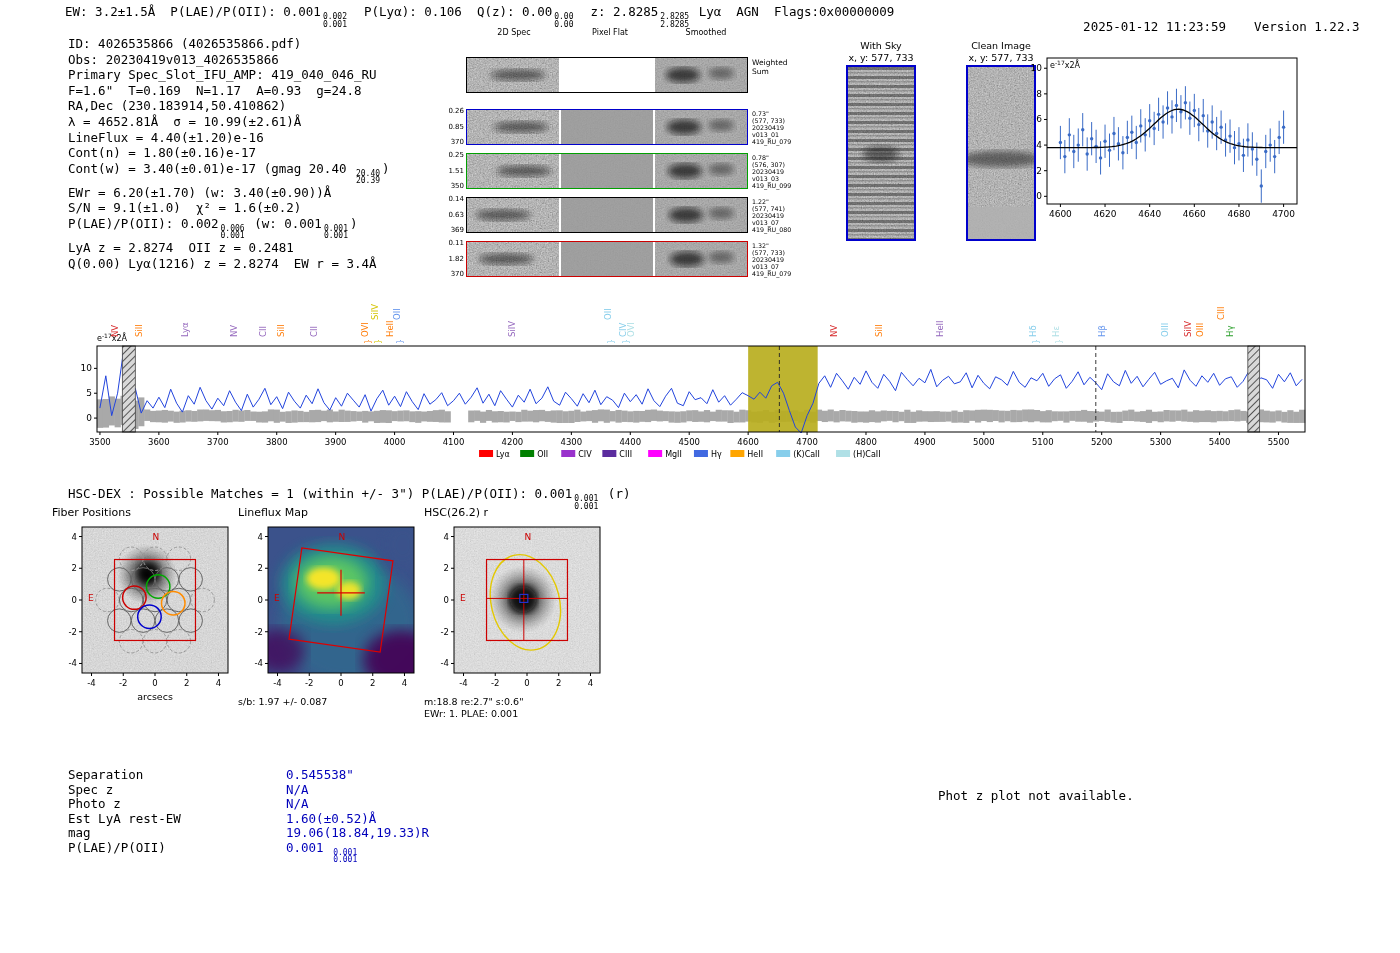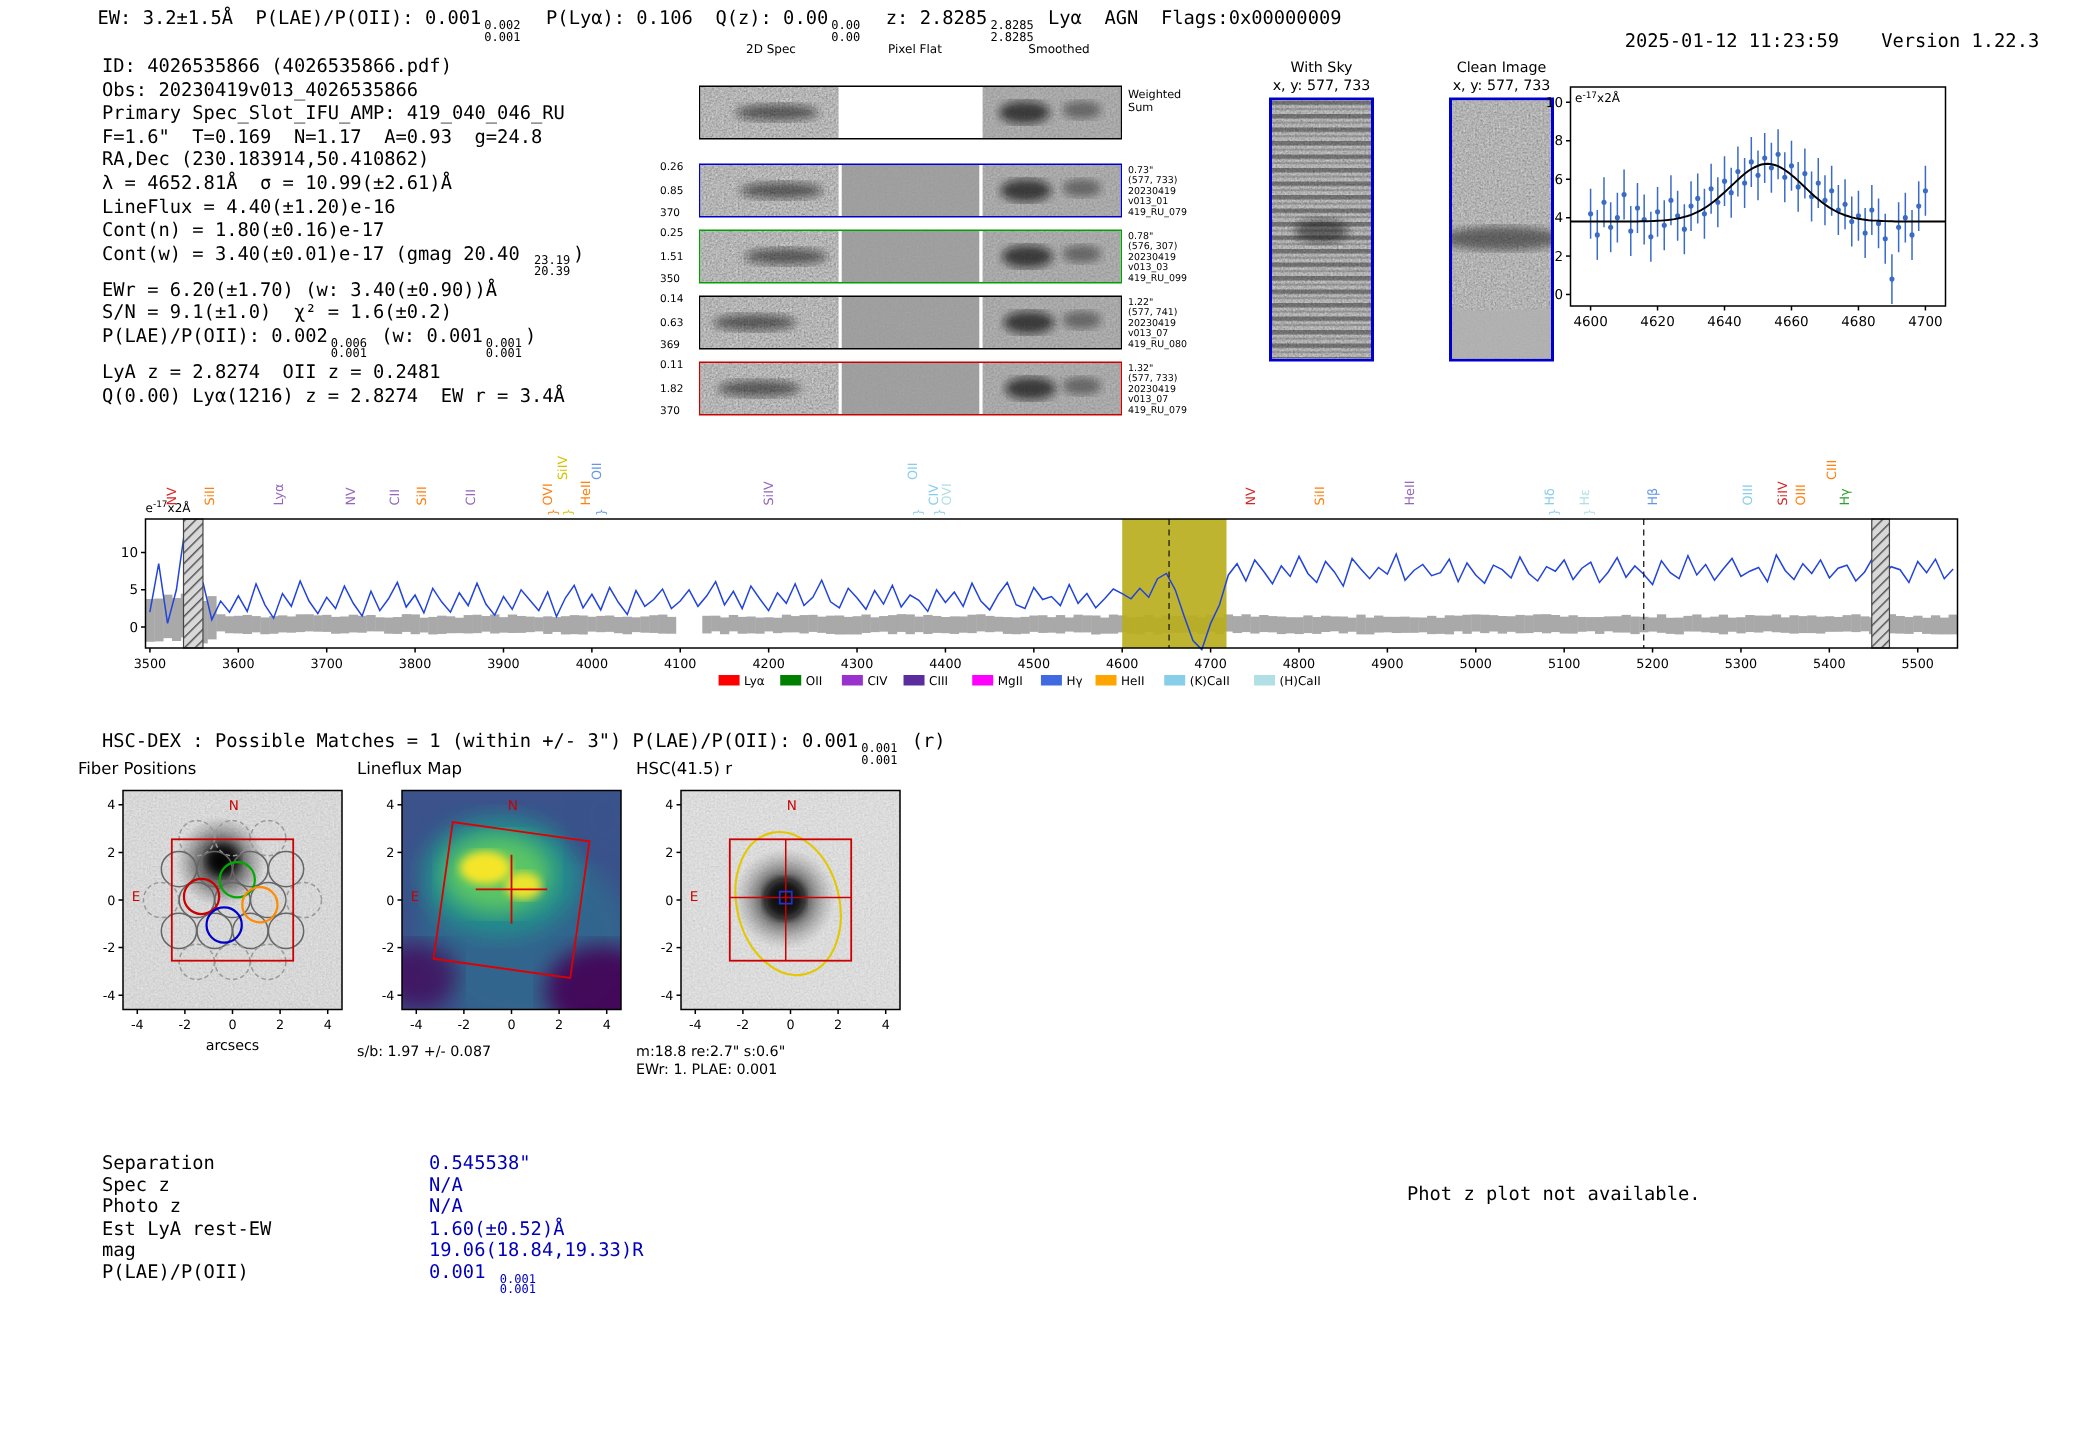--- a/index.html
+++ b/index.html
@@ -8,21 +8,21 @@
   .abs{position:absolute;}
   .stk{display:inline-flex;flex-direction:column;font-size:8px;line-height:7.5px;vertical-align:-3px;margin:0 2px;}
   .iline{white-space:pre;}
   #header-left,#header-right{white-space:pre;font-size:12.5px;}
   #info-block{line-height:15.6px;}
   #cutouts{left:440px;top:28px;width:420px;}
   .cut-headers{display:flex;margin-left:26px;font-family:"DejaVu Sans",sans-serif;font-size:8px;margin-bottom:18px;}
   .cut-headers span{width:96px;text-align:center;}
   .cut-row{display:flex;margin-bottom:4px;height:40px;align-items:stretch;}
   .cut-row.first{margin-bottom:12px;}
-  .cut-left{width:24px;display:flex;flex-direction:column;justify-content:space-between;align-items:flex-start;font-size:7px;line-height:7px;padding:1px 2px 1px 0;font-family:"DejaVu Sans",sans-serif;}
+  .cut-left{width:24px;display:flex;flex-direction:column;justify-content:space-between;align-items:flex-end;font-size:7px;line-height:7px;padding:1px 2px 1px 0;font-family:"DejaVu Sans",sans-serif;}
   .cut-imgs{display:flex;gap:2px;border:1.6px solid #000;background:#fff;height:34px;align-self:center;}
   .cut-right{margin-left:4px;font-size:6.3px;line-height:7px;font-family:"DejaVu Sans",sans-serif;align-self:center;}
   .cut-right.big{font-size:7.5px;line-height:8.5px;align-self:flex-start;padding-top:4px;}
   #sky-panels{left:826px;top:40px;display:flex;gap:30px;font-family:"DejaVu Sans",sans-serif;}
   .sky-col{text-align:center;font-size:9.5px;line-height:11.5px;padding-left:20px;}
   .imgframe{border:2px solid #0000cc;margin-top:2px;display:inline-block;line-height:0;}
   .ptitle{font-family:"DejaVu Sans",sans-serif;font-size:11px;text-align:left;width:190px;}
   .pcaption{font-family:"DejaVu Sans",sans-serif;font-size:9.5px;text-align:left;width:190px;}
   #match-table{line-height:14.6px;}
   .trow .tlabel{display:inline-block;width:218px;}
@@ -74,21 +74,21 @@
 
   <div class="abs" id="info-block" style="left:68px;top:36px;">
       <div class="iline">ID: 4026535866 (4026535866.pdf)</div>
       <div class="iline">Obs: 20230419v013_4026535866</div>
       <div class="iline">Primary Spec_Slot_IFU_AMP: 419_040_046_RU</div>
       <div class="iline">F=1.6"  T=0.169  N=1.17  A=0.93  g=24.8</div>
       <div class="iline">RA,Dec (230.183914,50.410862)</div>
       <div class="iline">λ = 4652.81Å  σ = 10.99(±2.61)Å</div>
       <div class="iline">LineFlux = 4.40(±1.20)e-16</div>
       <div class="iline">Cont(n) = 1.80(±0.16)e-17</div>
-      <div class="iline">Cont(w) = 3.40(±0.01)e-17 (gmag 20.40 <span class="stk"><span>23.19</span><span>20.39</span></span>)</div>
+      <div class="iline">Cont(w) = 3.40(±0.01)e-17 (gmag 20.40 <span class="stk"><span>20.40</span><span>20.39</span></span>)</div>
       <div class="iline">EWr = 6.20(±1.70) (w: 3.40(±0.90))Å</div>
       <div class="iline">S/N = 9.1(±1.0)  χ² = 1.6(±0.2)</div>
       <div class="iline">P(LAE)/P(OII): <span>0.002</span><span class="stk"><span>0.006</span><span>0.001</span></span> (w: <span>0.001</span><span class="stk"><span>0.001</span><span>0.001</span></span>)</div>
       <div class="iline">LyA z = 2.8274  OII z = 0.2481</div>
       <div class="iline">Q(0.00) Lyα(1216) z = 2.8274  EW r = 3.4Å</div>
     </div>
 
   <div class="abs" id="cutouts">
     <div class="cut-headers" id="cut-headers">
         <span>2D Spec</span>
@@ -721,21 +721,21 @@
       </g>
     </svg>
 
   <div class="abs" id="hscdex-line" style="left:68px;top:486px;">HSC-DEX : Possible Matches = 1 (within +/- 3")  P(LAE)/P(OII): <span>0.001</span><span class="stk">
         <span>0.001</span>
         <span>0.001</span>
       </span> (r)</div>
 
   <div class="abs ptitle" style="left:52px;top:506px;">Fiber Positions</div>
   <div class="abs ptitle" style="left:238px;top:506px;">Lineflux Map</div>
-  <div class="abs ptitle" style="left:424px;top:506px;">HSC(41.5) r</div>
+  <div class="abs ptitle" style="left:424px;top:506px;">HSC(26.2) r</div>
 
   <svg class="abs" id="fiber-plot" width="190" height="185" style="left:52px;top:522px;">
       <defs>
         <clipPath id="clipF">
           <rect x="30" y="5" width="146" height="146"></rect>
         </clipPath>
       </defs>
       <g clip-path="url(#clipF)">
         <rect x="30" y="5" width="146" height="146" fill="#e8e8e8"></rect>
         <rect x="30" y="5" width="146" height="146" filter="url(#fNoise)" opacity="0.38"></rect>

